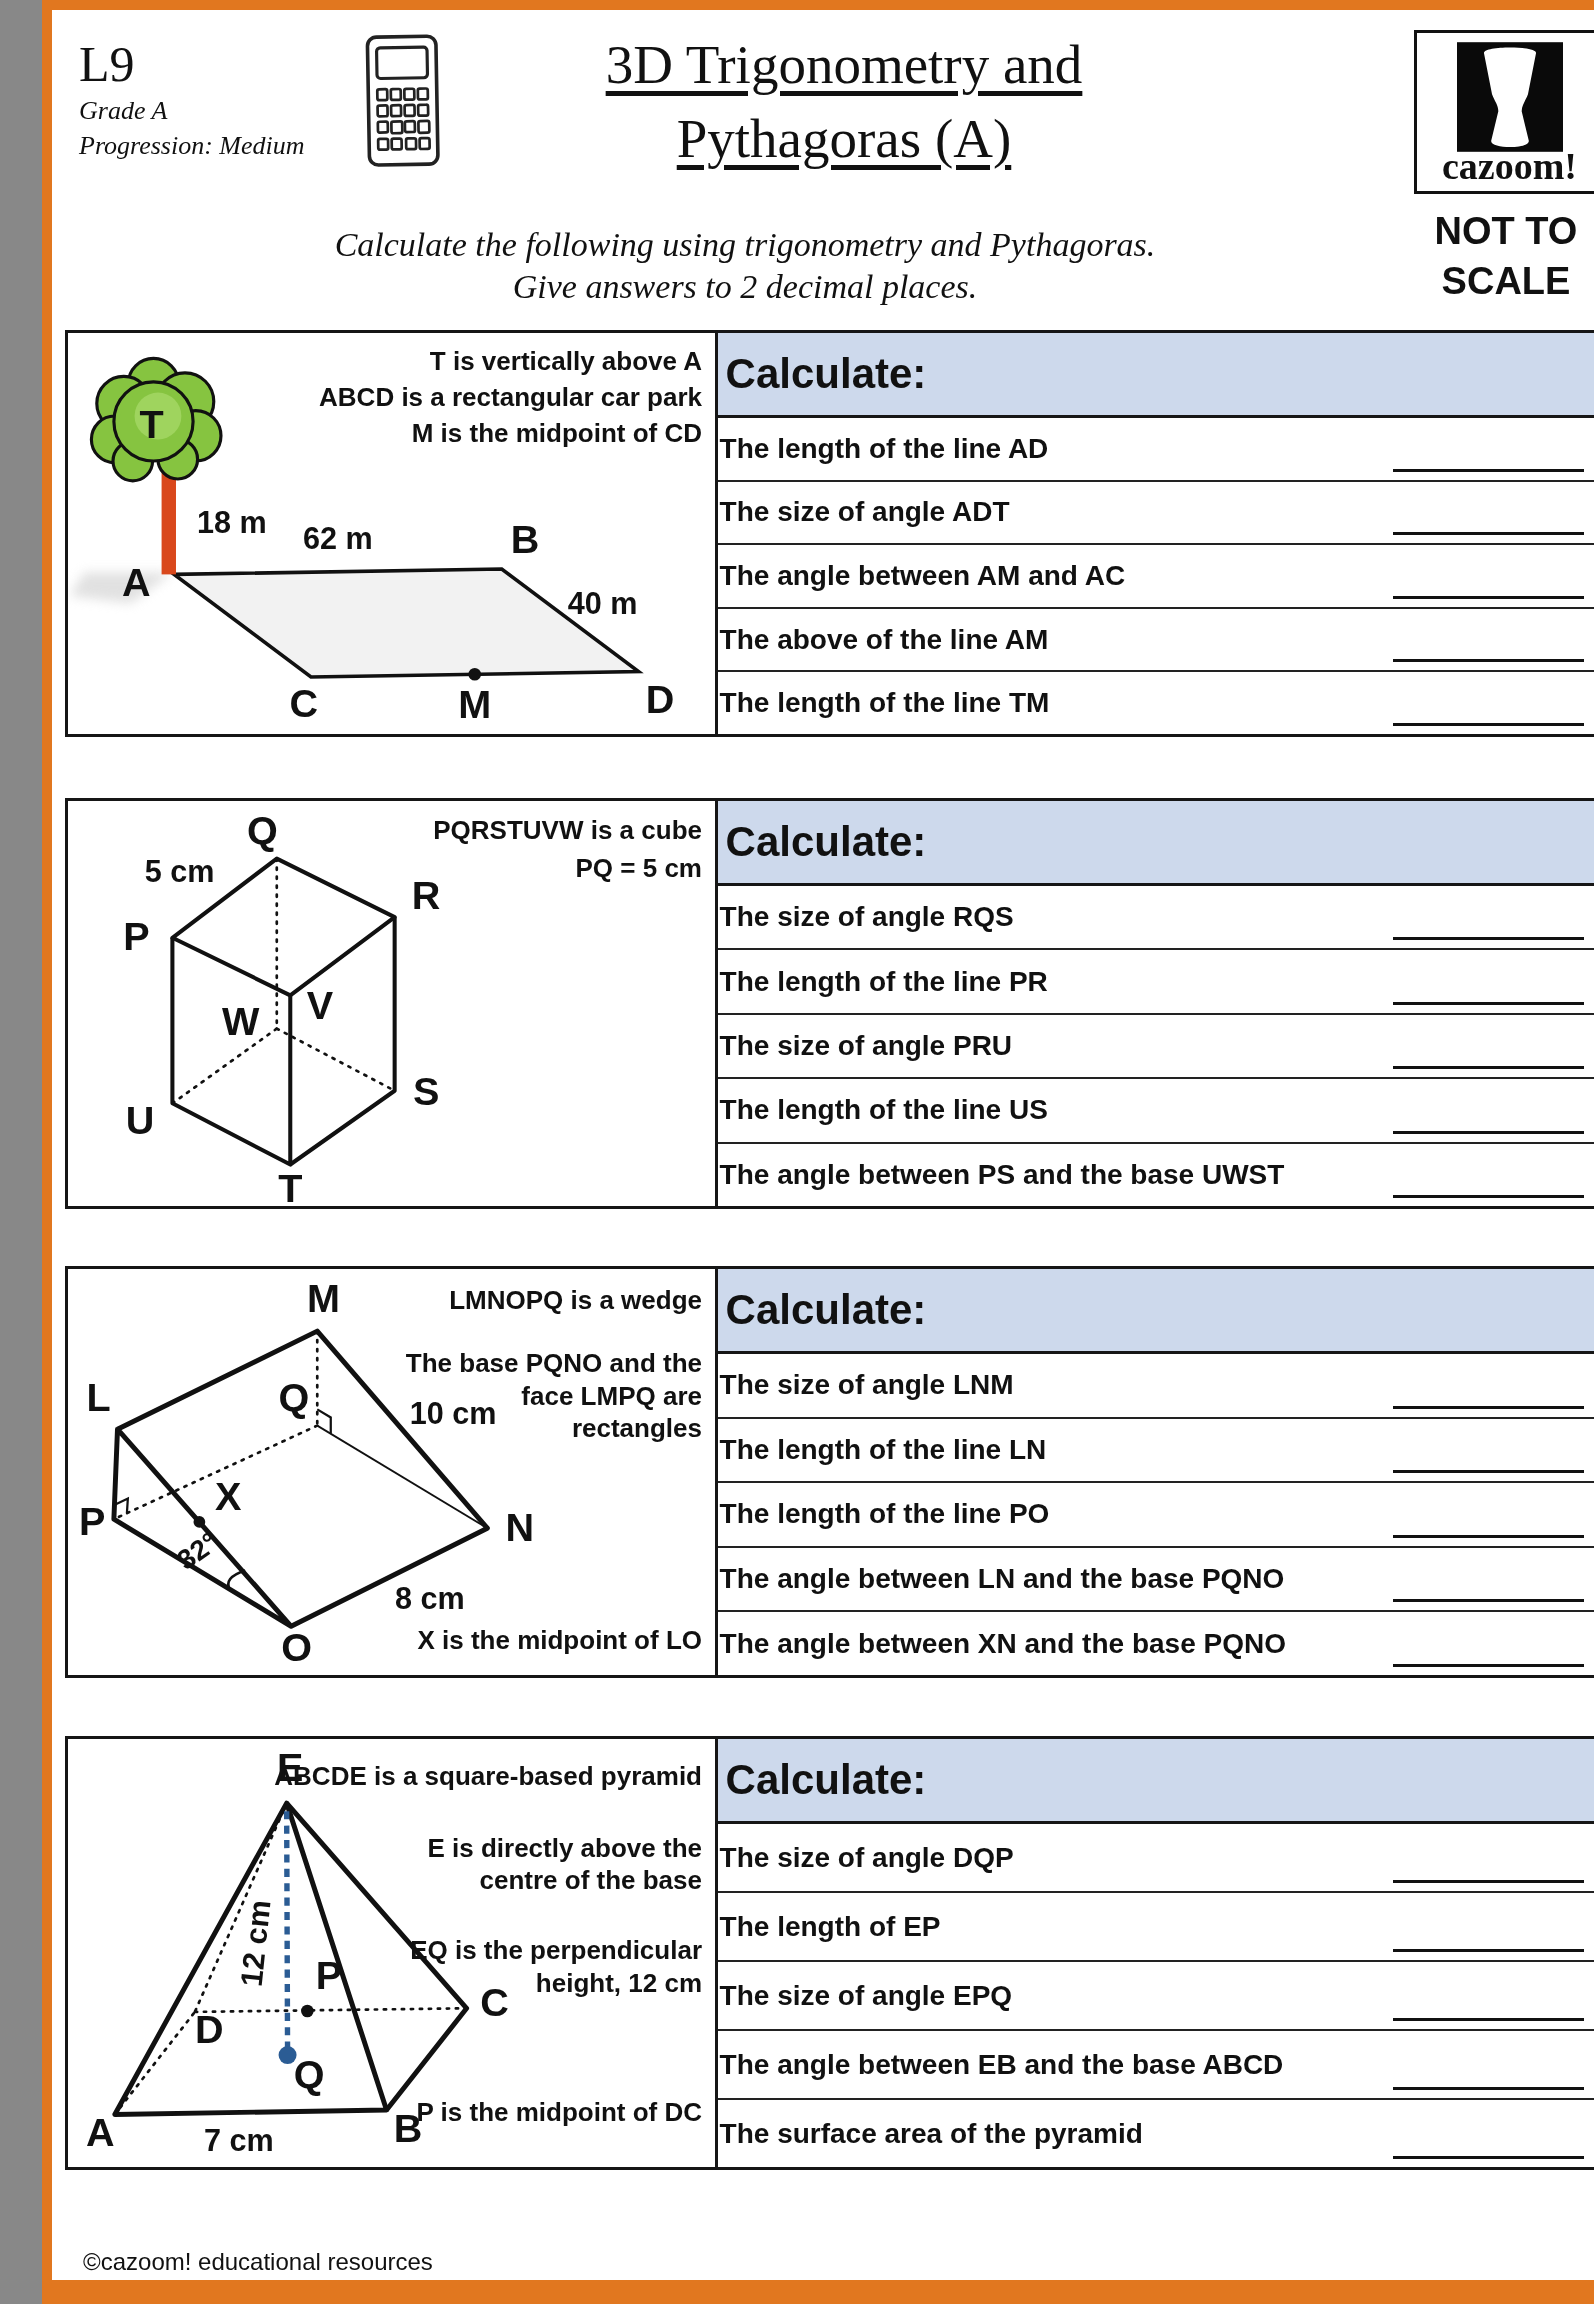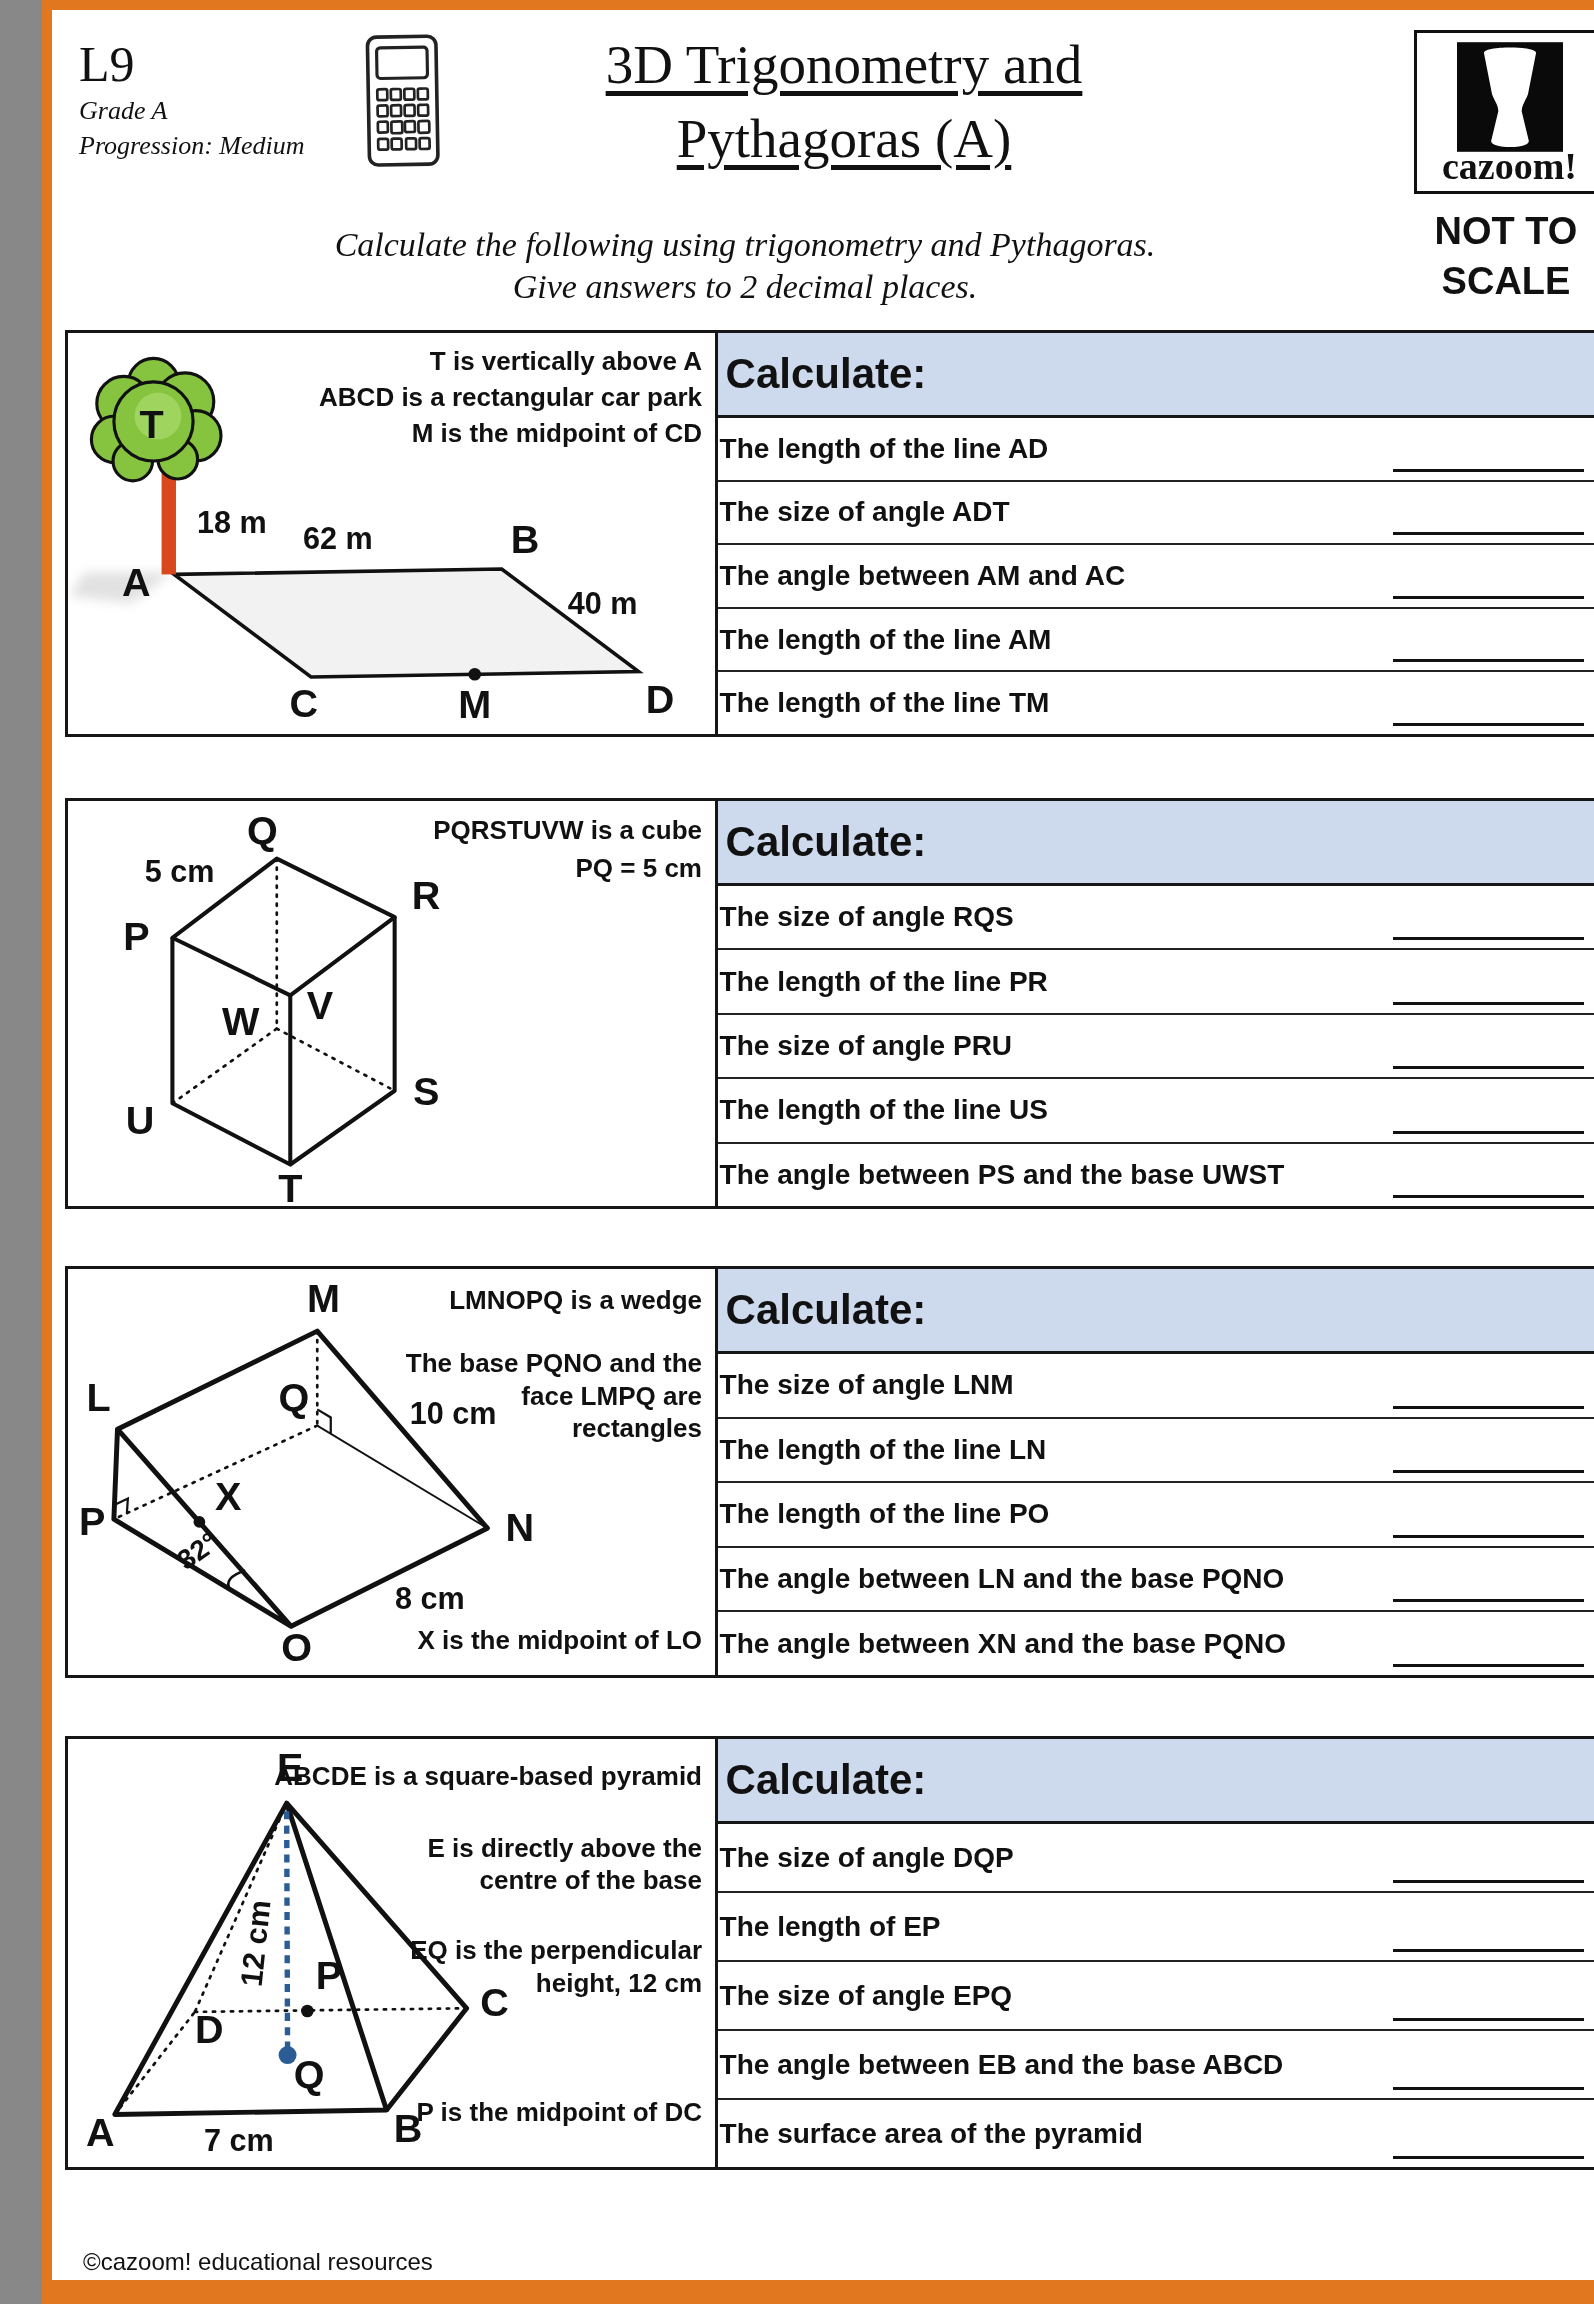--- a/index.html
+++ b/index.html
@@ -162,21 +162,21 @@
           </div>
           <div class="qrow">
             <span>The size of angle ADT</span>
             <span class="ansline"></span>
           </div>
           <div class="qrow">
             <span>The angle between AM and AC</span>
             <span class="ansline"></span>
           </div>
           <div class="qrow">
-            <span>The length of the line AM</span>
+            <span>The above of the line AM</span>
             <span class="ansline"></span>
           </div>
           <div class="qrow">
             <span>The length of the line TM</span>
             <span class="ansline"></span>
           </div>
         </div>
     </div>
   </div>
 

